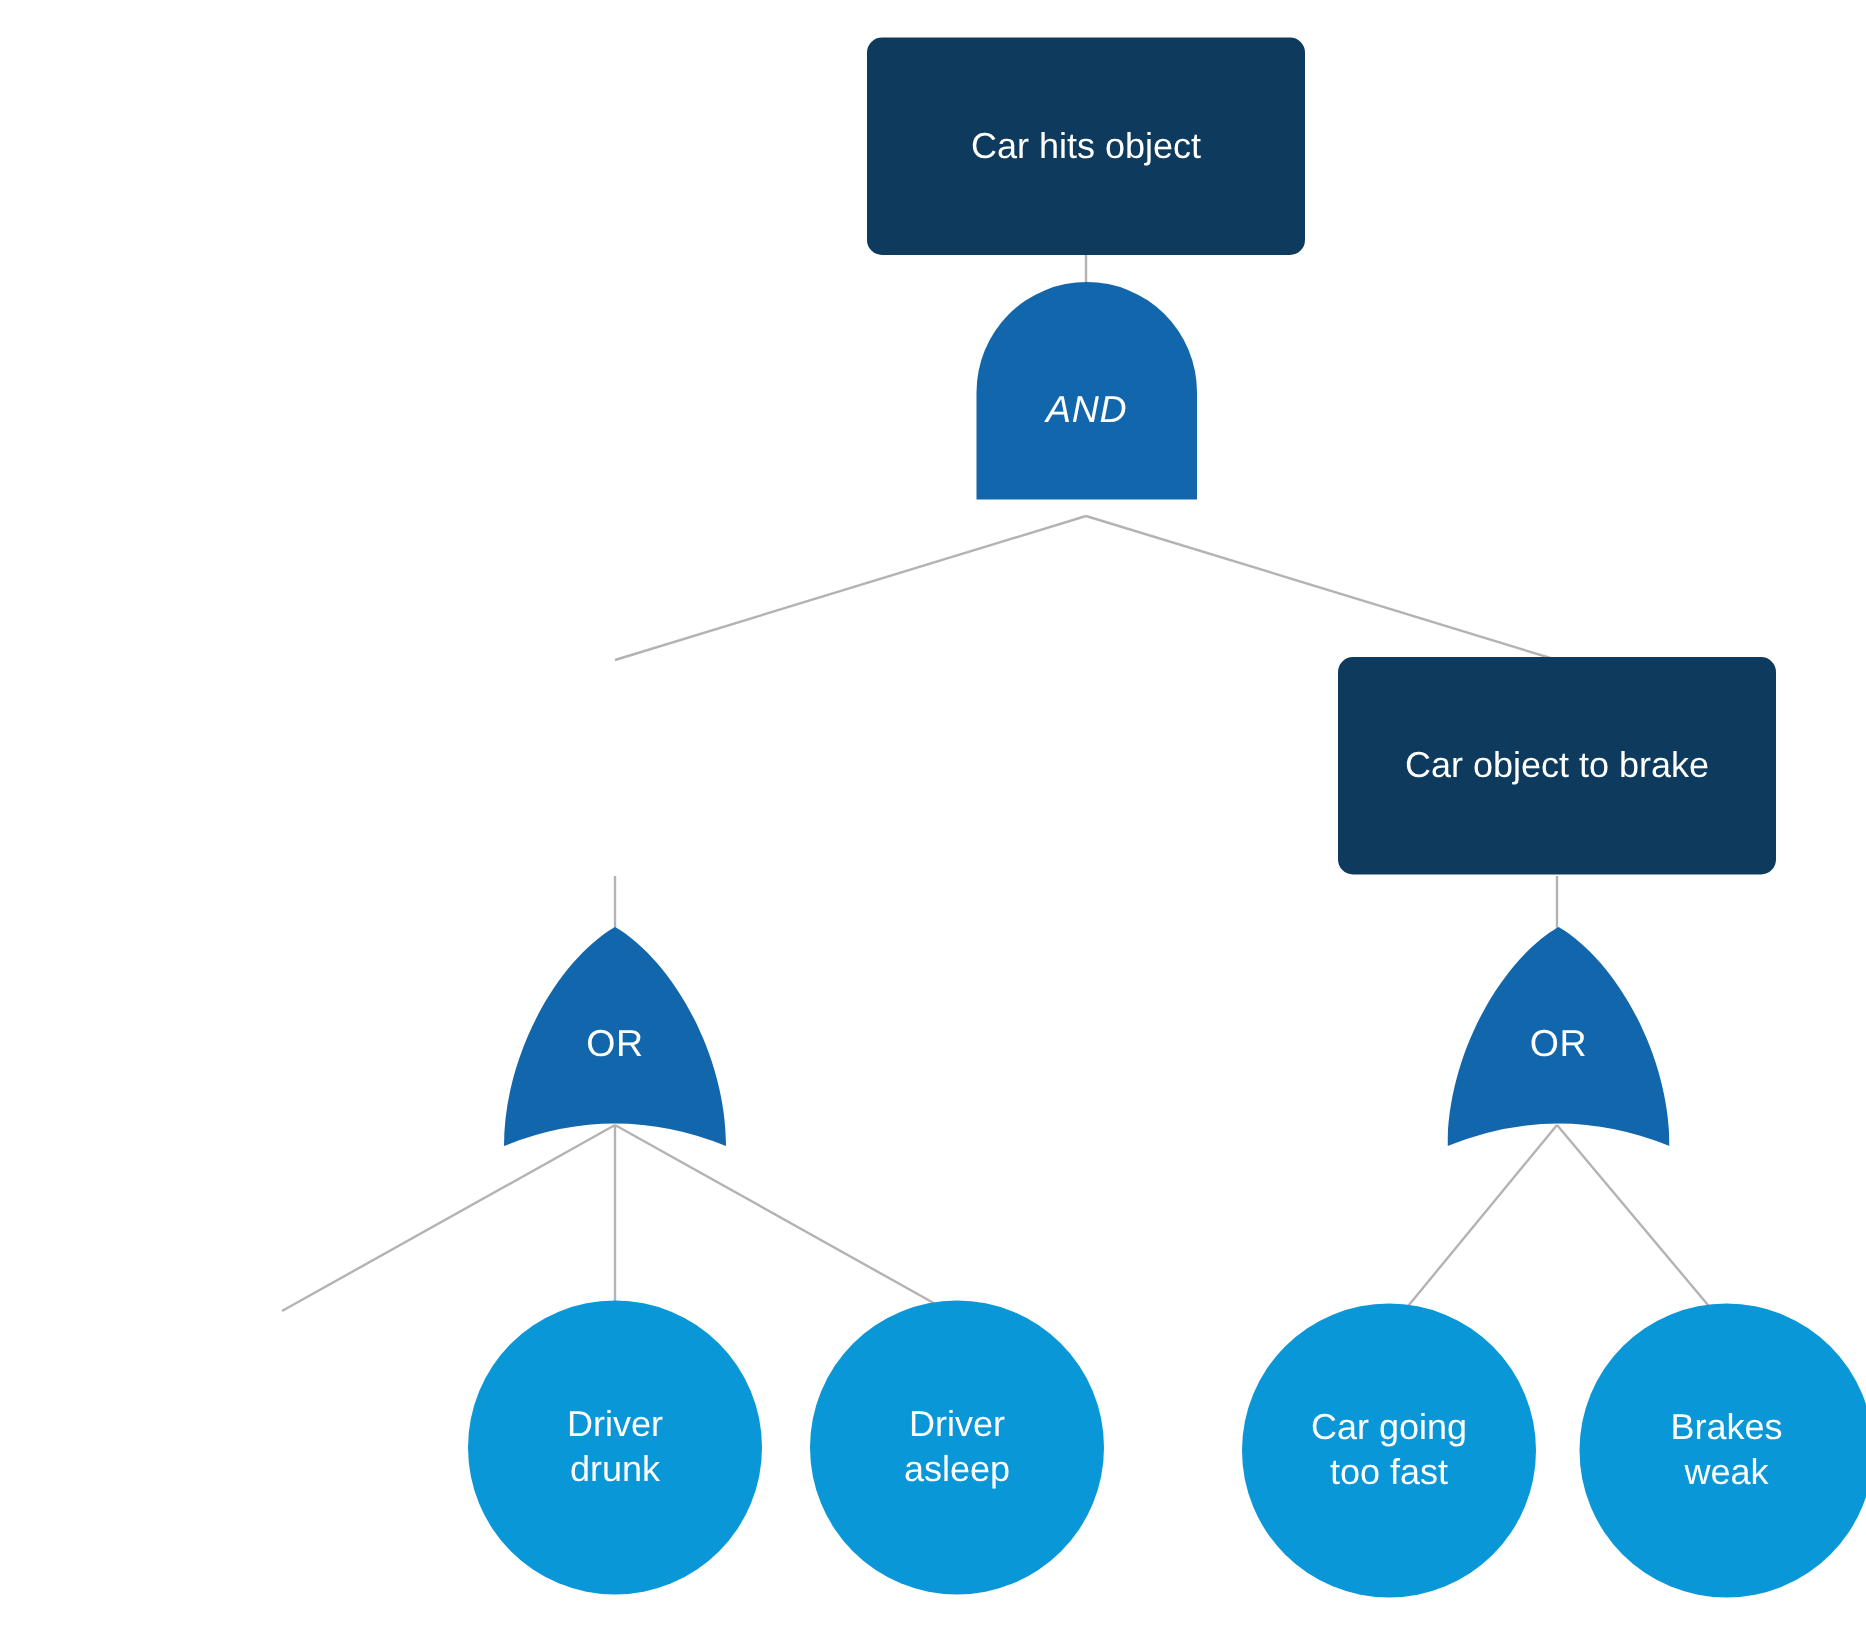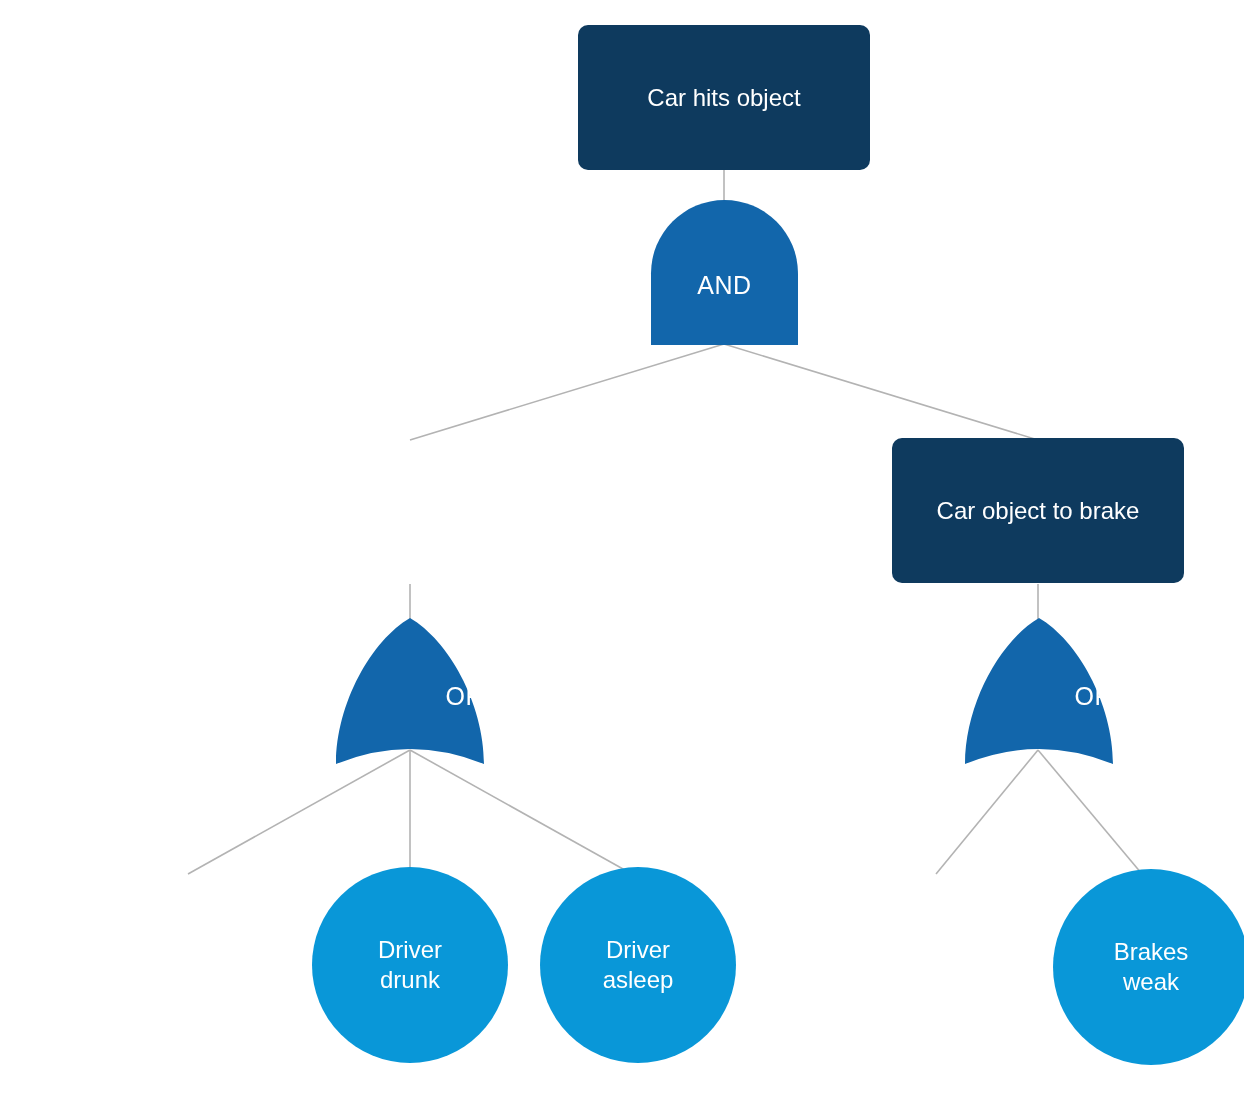--- a/index.html
+++ b/index.html
@@ -60,21 +60,20 @@
     text-align: center;
   }
 
   .or-gate { width: 148px; height: 146px; }
   .or-gate svg { display: block; width: 148px; height: 146px; }
   .or-gate .gate-label {
     position: absolute;
     left: 0;
     top: 64px;
     width: 100%;
-    text-align: right;
   }
 
   .basic-event {
     width: 196px;
     height: 196px;
     border-radius: 50%;
     background: var(--basic_event_fill, #0997d8);
     display: flex;
     align-items: center;
     justify-content: center;
@@ -104,21 +103,21 @@
       <line x1="1002" y1="584" x2="1002" y2="622"></line>
       <line x1="1002" y1="750" x2="900" y2="874"></line>
       <line x1="1002" y1="750" x2="1106" y2="874"></line>
     </g>
   </svg>
 
   <div class="node event-box" style="left:542px; top:25px;">
     <span class="label">Car hits object</span>
   </div>
 
-  <div class="node and-gate" style="left:615px; top:200px;">
+  <div class="node and-gate" style="left:615px; top:188px;font-style:italic;">
     <span class="gate-label">AND</span>
   </div>
 
 
   <div class="node event-box" style="left:856px; top:438px;">
     <span class="label">Car object to brake</span>
   </div>
 
   <div class="node or-gate" style="left:300px; top:618px;">
     <svg viewBox="0 0 148 146" xmlns="http://www.w3.org/2000/svg">
@@ -138,19 +137,23 @@
   <div class="node basic-event" style="left:276px; top:867px;">
     <span class="label">Driver
 drunk</span>
   </div>
 
   <div class="node basic-event" style="left:504px; top:867px;">
     <span class="label">Driver
 asleep</span>
   </div>
 
+  <div class="node basic-event" style="left:792px; top:869px;">
+    <span class="label">Car going
+too fast</span>
+  </div>
 
   <div class="node basic-event" style="left:1017px; top:869px;">
     <span class="label">Brakes
 weak</span>
   </div>
 
 </div>
 
 </body></html>

